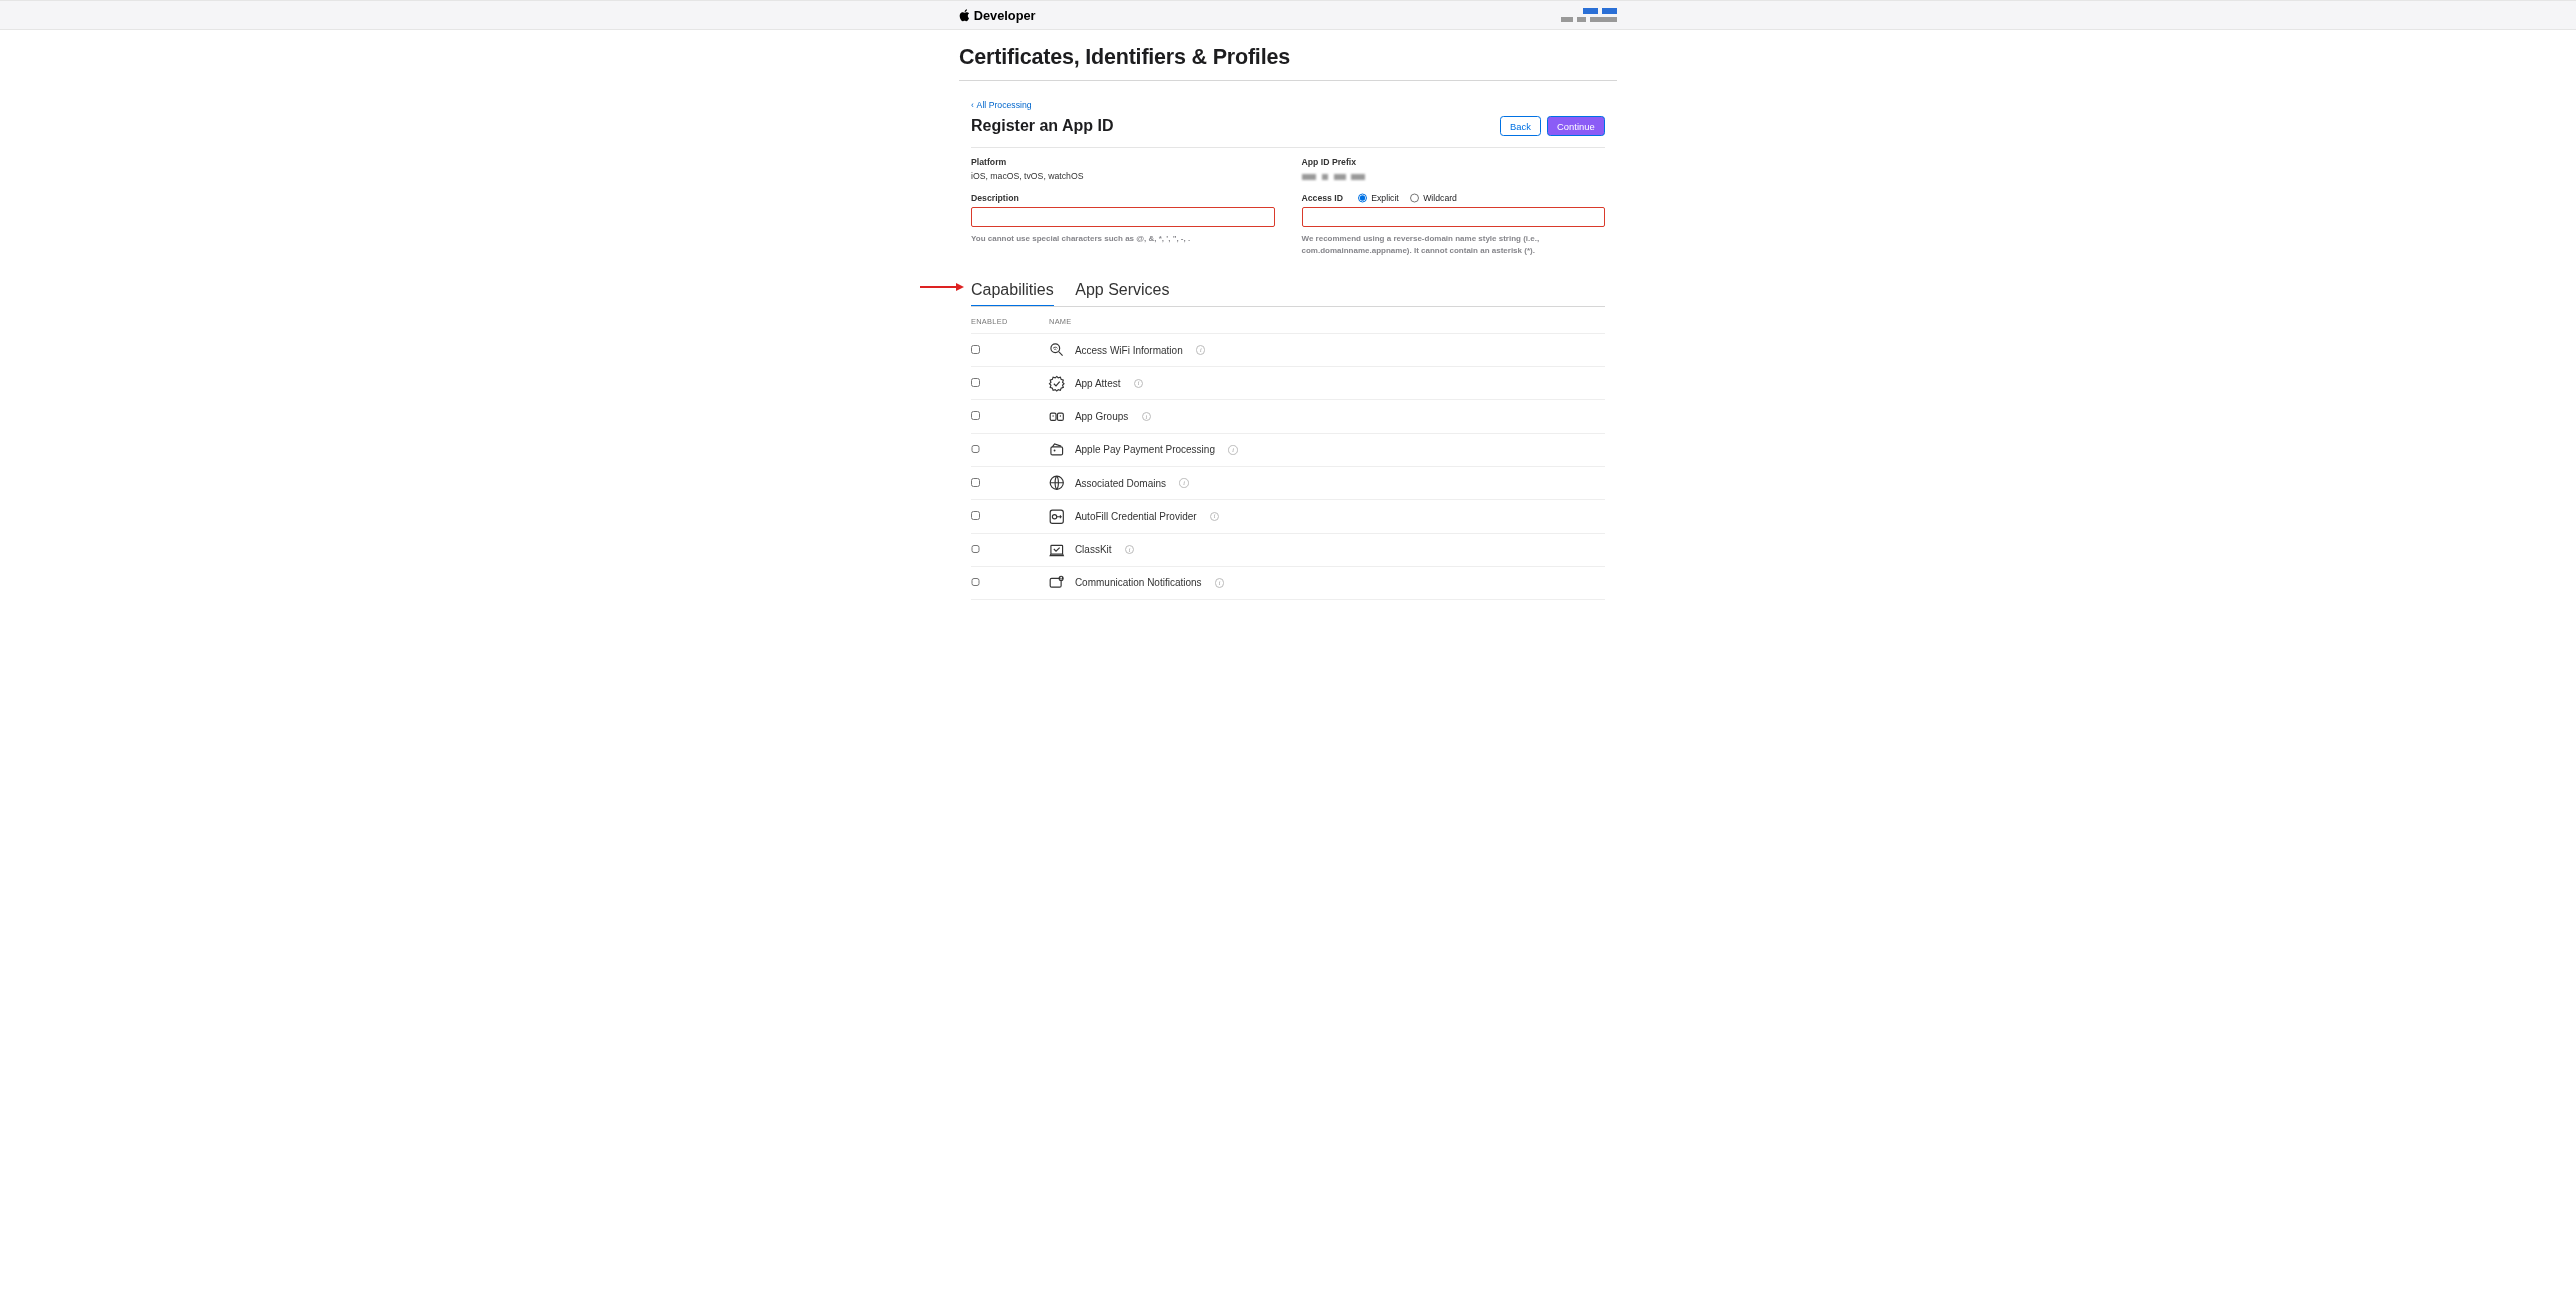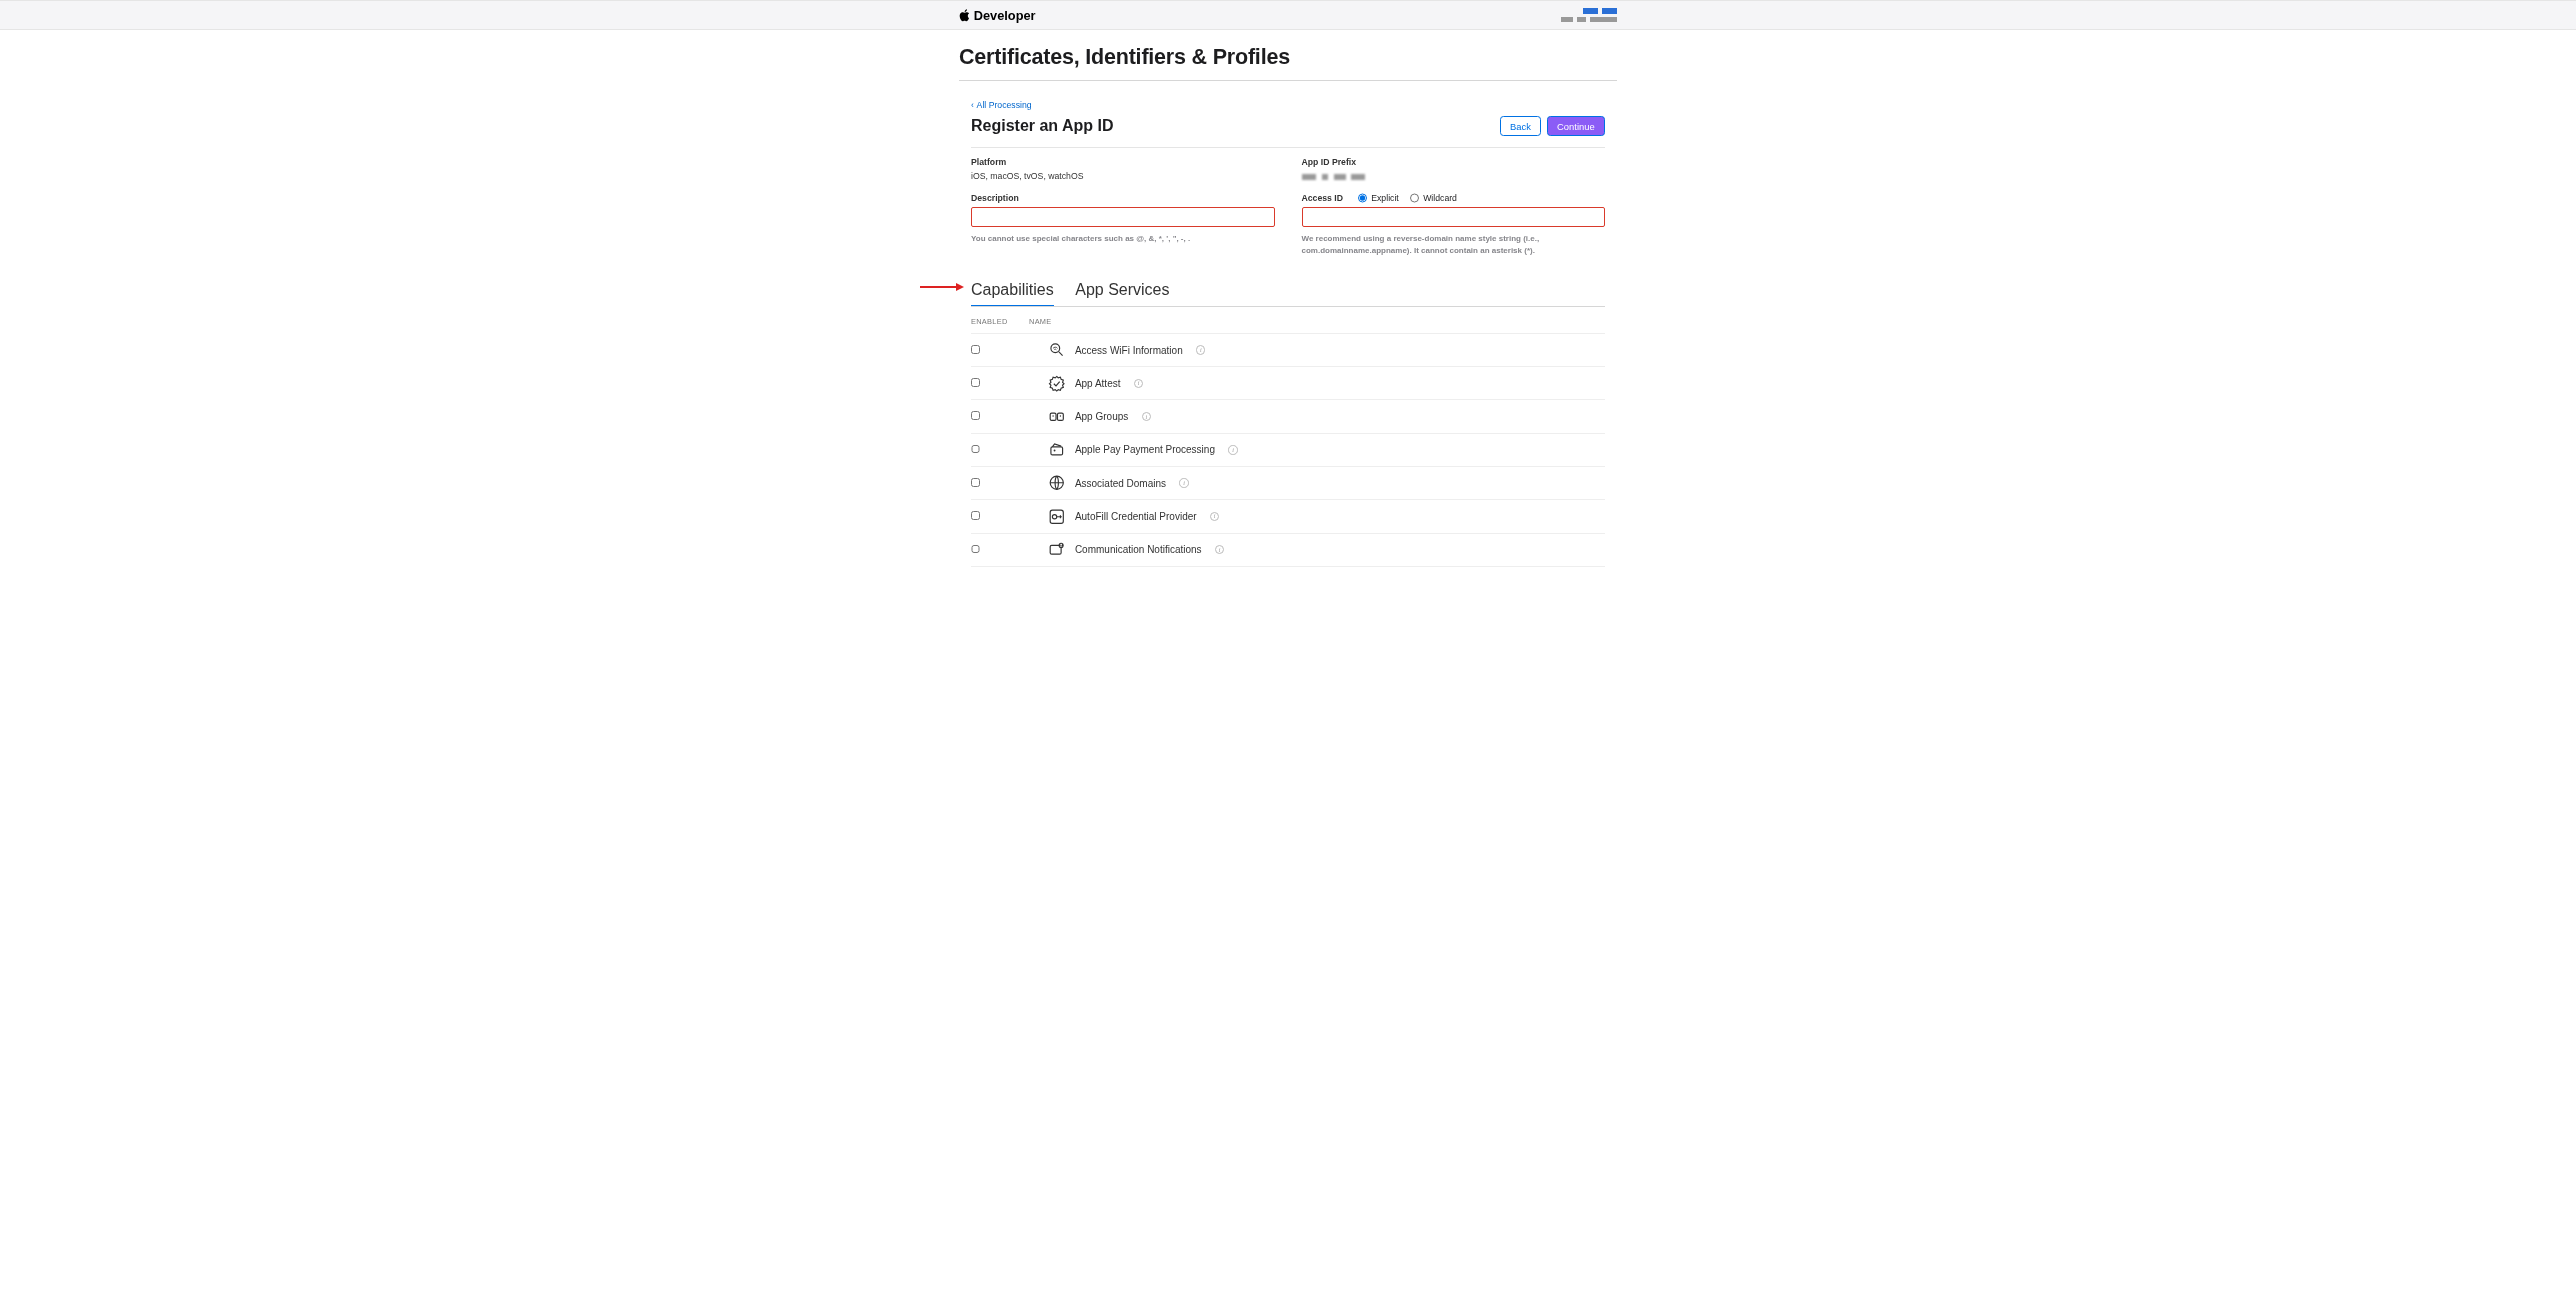--- a/index.html
+++ b/index.html
@@ -124,21 +124,21 @@
     }
     .cap-table { margin: 0 12px; }
     .cap-head {
       display: flex;
       padding: 10.7px 0 6.7px;
       font-size: 7.4px;
       letter-spacing: 0.3px;
       color: #777;
       border-bottom: 0.7px solid #eee;
     }
-    .col-enabled { width: 58px; }
+    .col-enabled { width: 78px; }
     .col-name { flex: 1; }
     .cap-row {
       display: flex;
       align-items: center;
       padding: 7.4px 0;
       border-bottom: 0.7px solid #eee;
     }
     .cap-check { width: 77px; }
     .cap-check input[type="checkbox"] { width: 8.7px; height: 8.7px; }
     .cap-main { display: flex; align-items: center; gap: 9.4px; }
@@ -343,20 +343,34 @@
             </div>
             <span class="cap-name">AutoFill Credential Provider</span>
             <span class="info-ic">i</span>
           </div>
         </div>
         <div class="cap-row">
           <div class="cap-check"><input type="checkbox" style=""></div>
           <div class="cap-main">
             <div class="cap-icon">
               <svg viewBox="0 0 24 24" fill="none" stroke="#333" stroke-width="1.6">
+                <rect x="4" y="6" width="16" height="12" rx="1"></rect>
+                <path d="M4 18l-1 2h18l-1-2"></path>
+                <path d="M8 11l3 3 5-5"></path>
+              </svg>
+            </div>
+            <span class="cap-name">ClassKit</span>
+            <span class="info-ic">i</span>
+          </div>
+        </div>
+        <div class="cap-row">
+          <div class="cap-check"><input type="checkbox" style=""></div>
+          <div class="cap-main">
+            <div class="cap-icon">
+              <svg viewBox="0 0 24 24" fill="none" stroke="#333" stroke-width="1.6">
                 <rect x="3" y="6" width="15" height="12" rx="2"></rect>
                 <circle cx="18" cy="6" r="3.5" fill="#333" stroke="none"></circle>
                 <circle cx="18" cy="5" r="1.2" fill="#fff" stroke="none"></circle>
                 <path d="M16.5 8c0-1 3-1 3 0" stroke="#fff" stroke-width="1" fill="none"></path>
               </svg>
             </div>
             <span class="cap-name">Communication Notifications</span>
             <span class="info-ic">i</span>
           </div>
         </div>

